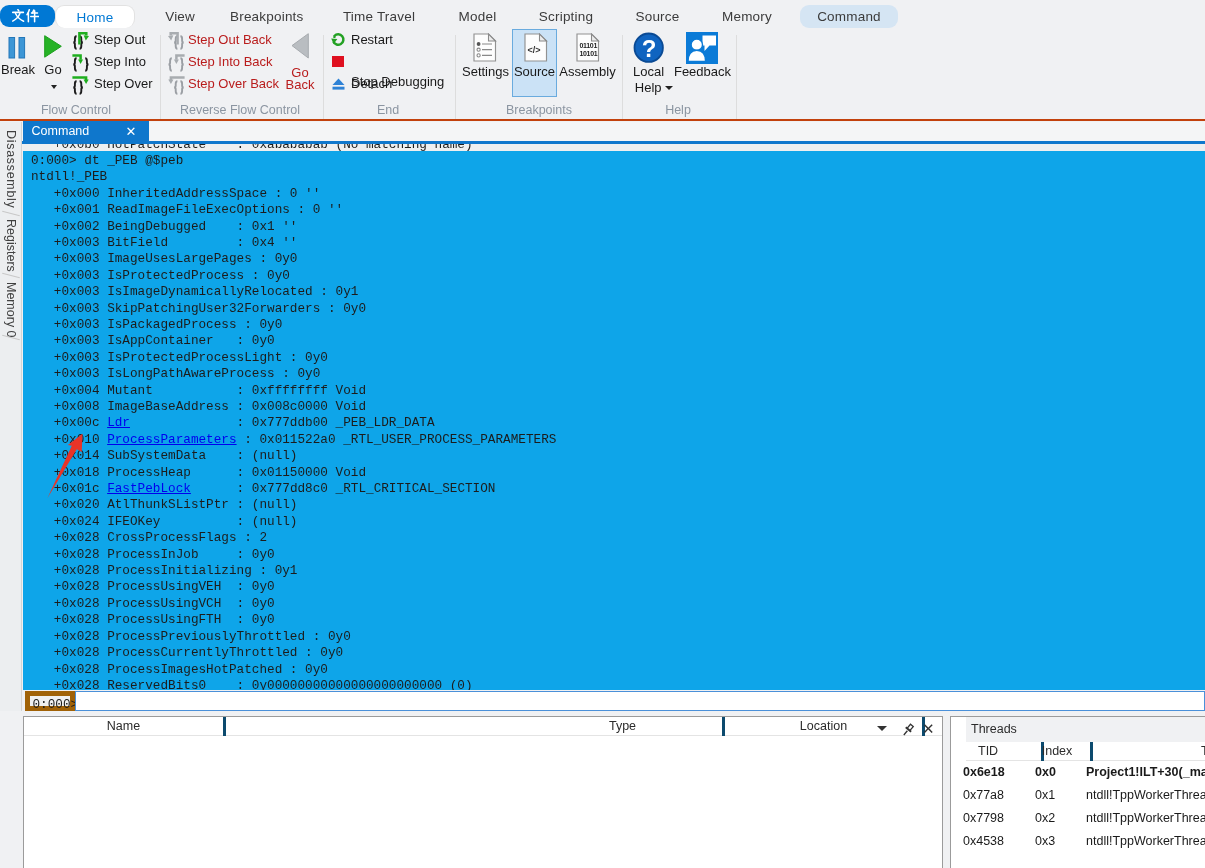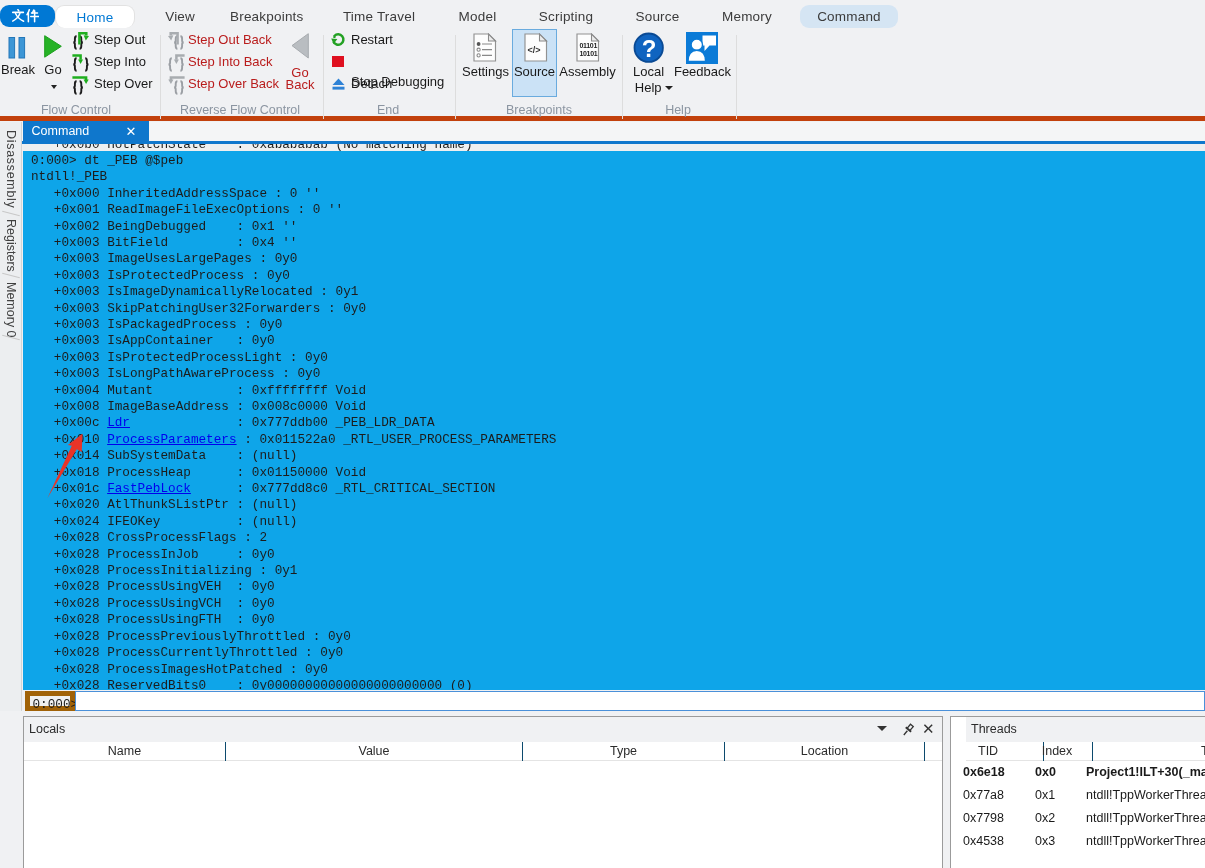--- a/index.html
+++ b/index.html
@@ -6,21 +6,21 @@
   html,body { width:1205px; height:868px; overflow:hidden; }
   body { font-family:"Liberation Sans", sans-serif; background:#f0f1f3; position:relative; }
   .abs { position:absolute; }
   
   #tabbar { left:0; top:0; width:1205px; height:33px; background:#f0f1f3; }
   .tab { position:absolute; top:5px; height:23px; line-height:23px; font-size:13.5px; letter-spacing:0.2px; color:#3b3b3b; text-align:center;border-radius:9px; }
   #tab-file { left:0; width:55px; background:#0078d4; color:#fff; top:5px; height:22px; line-height:22px; }
   #tab-home { left:55px; width:80px; background:#fff; color:#0078d4; border:1px solid #e2e2e2; border-bottom:none; height:23px; }
   #tab-cmd  { background:#d5e5f3; }
   
-  #ribbon { left:0; top:33px; width:1205px; height:88px; background:#f0f1f3; border-bottom:5px solid #c2410c; }
+  #ribbon { left:0; top:33px; width:1205px; height:88px; background:#f0f1f3; border-bottom:2px solid #c2410c; }
   .vsep { position:absolute; top:2px; height:84px; width:1px; background:#dddddd; }
   .glabel { position:absolute; top:69px; height:16px; line-height:16px; font-size:12.5px; color:#8b95a1; text-align:center; }
   .blabel { position:absolute; font-size:13px; color:#1a1a1a; height:16px; line-height:16px;text-align:center; }
   .blabel.dis { color:#b91c1c; }
   
   #side { left:0; top:122px; width:22px; height:746px; background:#eceef0; border-right:1px solid #d5d5d5; }
   .sidetab { position:absolute; left:4px; color:#404040; font-size:12.5px; writing-mode:vertical-lr; white-space:nowrap; }
   #cmdstrip { left:22px; top:122px; width:1183px; height:21px; background:#f4f5f6; }
   #cmdtab { position:absolute; left:0.6px; top:-0.7px; width:126px; height:21.7px; background:#0f77cc; color:#fff; font-size:12.5px; }
   #cmdunderline { position:absolute; left:0; top:19px; width:1183px; height:2.5px; background:#0f77cc; }
@@ -30,21 +30,21 @@
   #output pre { font-family:"Liberation Mono", monospace; font-size:12.7px; line-height:16.4px; color:#1c1c1c; margin-top:-7px; margin-left:8px; }
   #output a { color:#0000ee; text-decoration:underline; }
   #inputrow { left:23px; top:690px; width:1182px; height:21px; background:#f0f1f3; }
   #promptbox { position:absolute; left:1.5px; top:1px; width:50px; height:19.5px; background:#f0f0f0; border:5px solid #a16207; font-family:"Liberation Mono", monospace; font-size:12.7px; color:#1c1c1c; line-height:17.5px; padding-left:3px; }
   #inputbox { position:absolute; left:51.5px; top:1px; width:1130px; height:19.5px; background:#fff; border:1.5px solid #4a90d9; }
   
   #bottom { left:0; top:711px; width:1205px; height:157px; background:#f0f1f3; }
   .panel { position:absolute; top:5px; height:152px; background:#fff; border:1px solid #9b9b9b; border-bottom:none; overflow:hidden; }
   .ptitle { height:24.5px; background:#f0f1f3; font-size:12.5px; color:#2b2b2b; line-height:24.5px; padding-left:5px; }
   .phead { height:19px; background:#fff; border-bottom:1px solid #e4e4e4; position:relative; font-size:12.5px; color:#2b2b2b; }
-  .pcol { position:absolute; top:0; height:19px; line-height:18px; text-align:center; border-right:1px solid #0c4a6e; }
+  .pcol { position:absolute; top:0; height:19px; line-height:18px; text-align:center; border-right:3px solid #0c4a6e; }
   #locals { left:23px; width:920px; }
   #threads { left:950px; width:255px; border-right:none;padding-left:15px; }
   .trow { position:absolute; font-size:12.5px; color:#1a1a1a; height:23px; line-height:23px; }
 </style>
 </head>
 <body>
 
 <div class="abs" id="tabbar">
   <div class="tab" id="tab-file"><svg width="27" height="13.5" viewBox="0 0 32 16" style="vertical-align:-2.5px;margin-right:5px;" fill="none" stroke="#fff" stroke-width="1.8" stroke-linecap="round">
     <path d="M7,0.7 L8,2.3"></path>
@@ -263,24 +263,22 @@
   <polygon points="52.5,9.7 51.7,28 46.8,25.3 17.5,74 41.8,21.8 37.8,21.1" fill="#e93427"></polygon>
 </svg>
 </div>
 <div class="abs" id="inputrow">
   <div id="promptbox">0:000&gt;</div>
   <div id="inputbox"></div>
 </div>
 
 <div class="abs" id="bottom">
   <div class="panel" id="locals">
-    <div class="ptitle">Locals</div>
     <div class="phead">
       <div class="pcol" style="left:0;width:202px;">Name</div>
-      <div class="pcol" style="left:202px;width:297px;">Value</div>
       <div class="pcol" style="left:499px;width:202px;">Type</div>
       <div class="pcol" style="left:701px;width:200px;">Location</div>
     </div>
     <div style="position:absolute;left:853px;top:9px;width:0;height:0;border-left:5px solid transparent;border-right:5px solid transparent;border-top:5.5px solid #333;"></div>
     <svg style="position:absolute;left:877px;top:6px;" width="14" height="15" viewBox="0 0 14 15">
       <g transform="rotate(40 7 7)" stroke="#333" fill="none">
         <path d="M4.5,1 H9.5 M5.2,1 V6 M8.8,1 V6" stroke-width="1.3"></path>
         <path d="M3.5,6.3 H10.5" stroke-width="2"></path>
         <path d="M7,8 V13.5" stroke-width="1.3"></path>
       </g>

